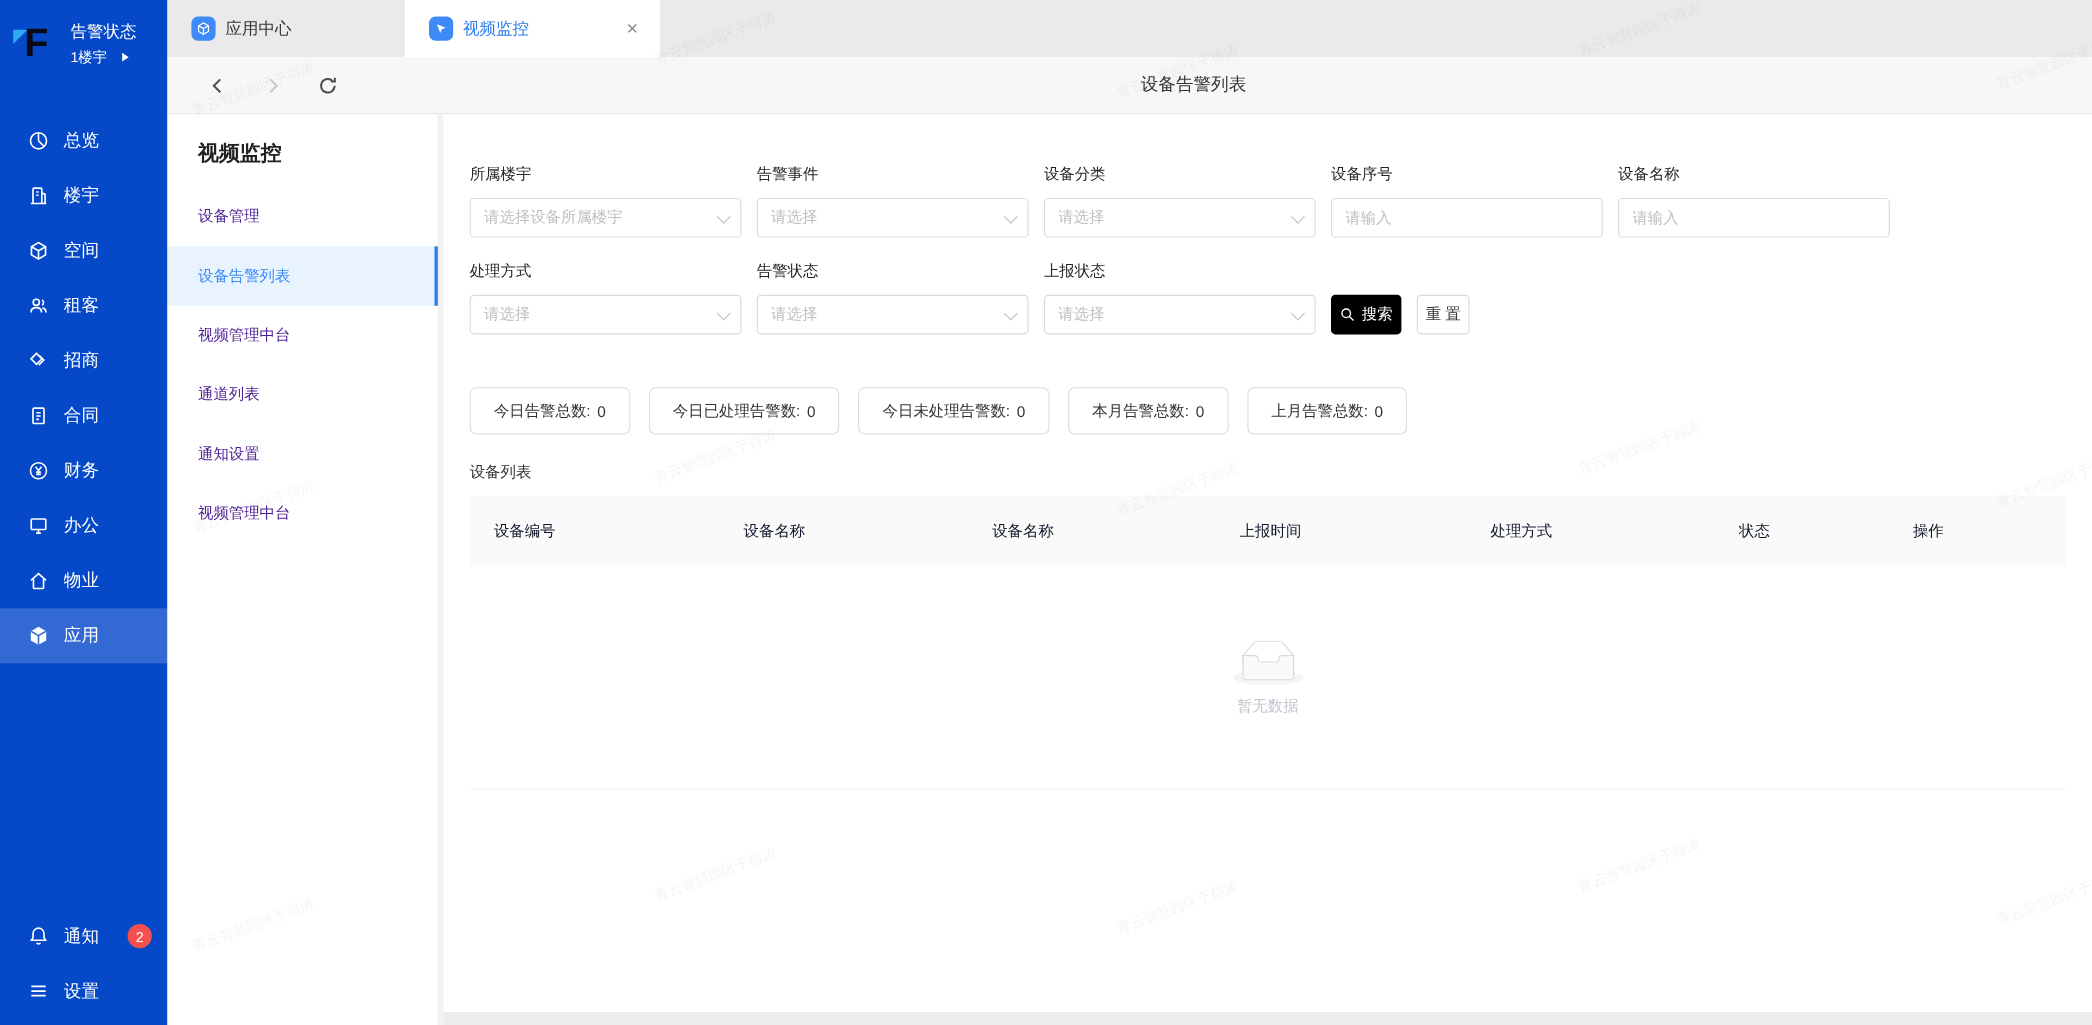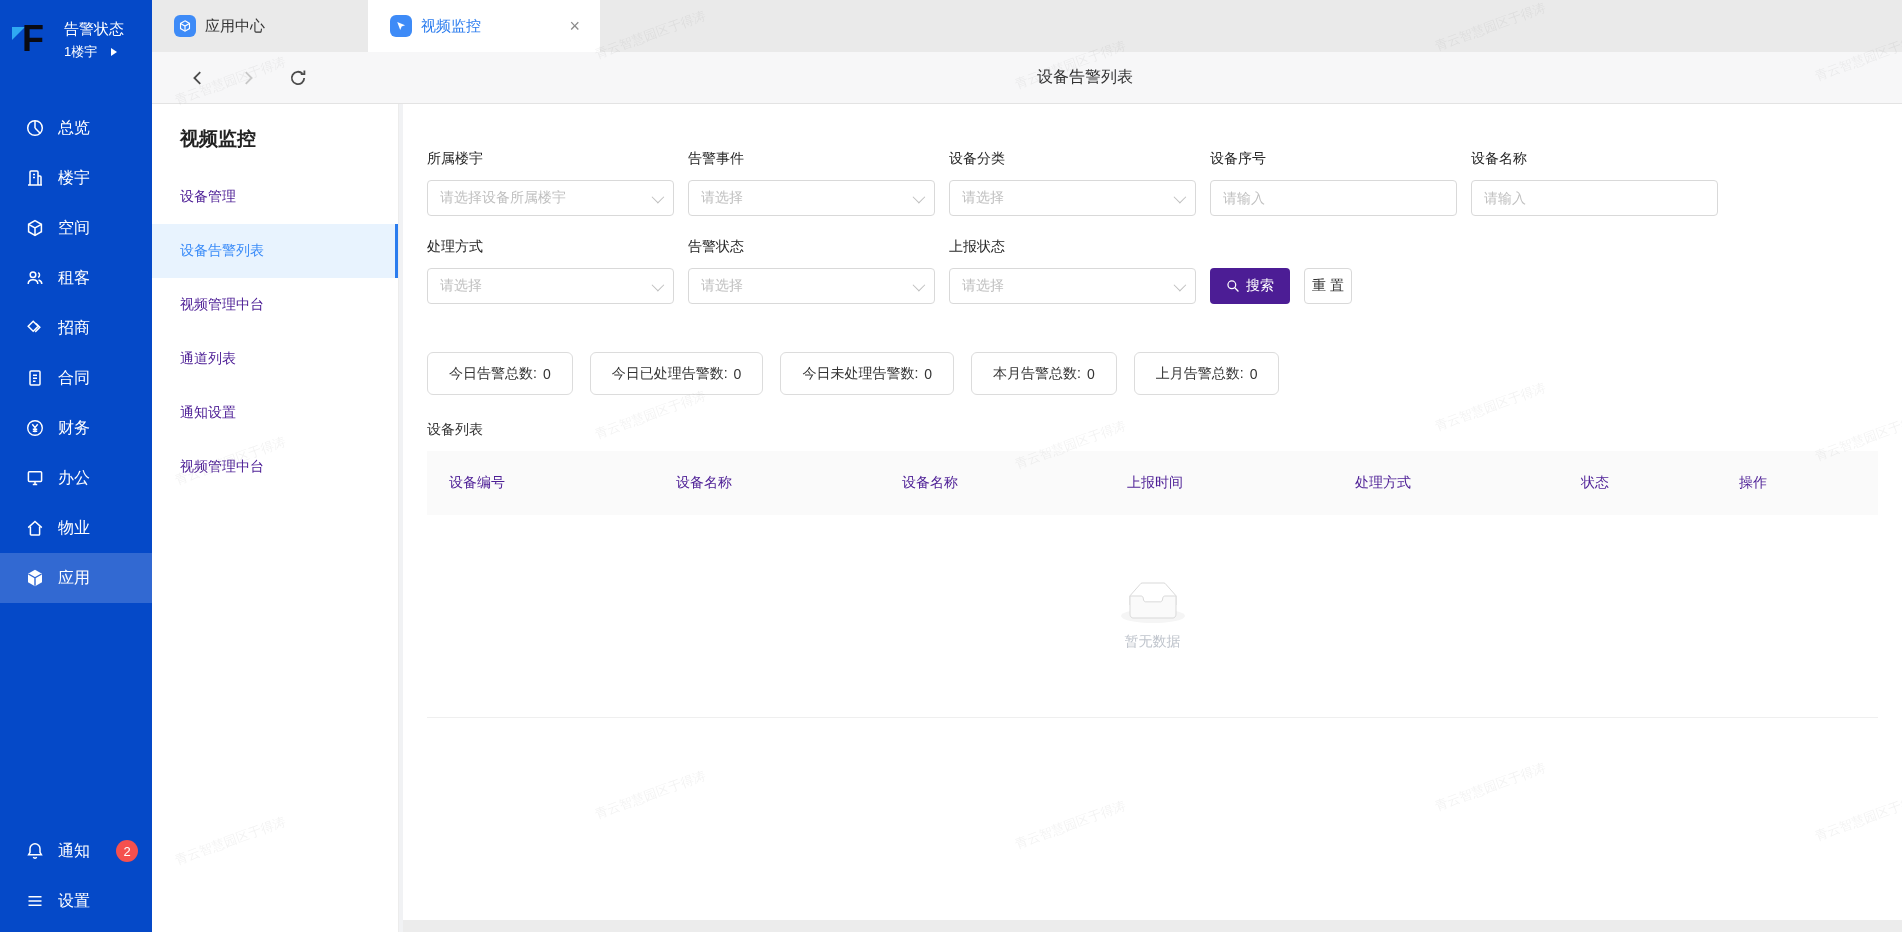--- a/index.html
+++ b/index.html
@@ -55,30 +55,30 @@
   .filter-grid { display:grid; grid-template-columns:repeat(5,247px); column-gap:14px; }
   .field-label { font-size:14px; color:#262626; margin-bottom:12px; }
   .field { margin-bottom:22px; }
   .control { width:247px; height:36px; border:1px solid #d9d9d9; border-radius:4px; background:#fff; display:flex; align-items:center; padding:0 12px; font-size:14px; color:#c0c0c0; cursor:pointer; }
   .control .ph { flex:1; overflow:hidden; white-space:nowrap; }
   .chev { width:9px; height:9px; border-right:1.5px solid #bfbfbf; border-bottom:1.5px solid #bfbfbf; transform:rotate(45deg) translateY(-2px); flex:0 0 9px; }
   input.control { color:#333; cursor:text; }
   input.control::placeholder { color:#c0c0c0; }
   .btn-cell { display:flex; align-items:flex-end; padding-bottom:0; }
   .btn-row { display:flex; gap:14px; height:36px; align-items:center; }
-  .btn-search { display:flex; align-items:center; justify-content:center; gap:6px; width:80px; height:36px; background:#4c1d95; border:none; border-radius:4px; color:#fff; font-size:14px; cursor:pointer; }
+  .btn-search { display:flex; align-items:center; justify-content:center; gap:6px; width:64px; height:36px; background:#000000; border:none; border-radius:4px; color:#fff; font-size:14px; cursor:pointer; }
   .btn-reset { width:48px; height:36px; background:#fff; border:1px solid #d9d9d9; border-radius:4px; color:#333; font-size:14px; cursor:pointer; }
 
   .stats-row { display:flex; gap:17px; margin-top:26px; }
   .stat-chip { display:flex; align-items:center; gap:6px; height:43px; padding:0 21px; background:#fff; border:1px solid #dcdcdc; border-radius:6px; font-size:14px; color:#333; cursor:pointer; }
 
   .section-title { margin-top:26px; font-size:14px; color:#333; }
 
   .table { margin-top:12px; width:1451px; }
-  .thead { height:64px; background:#fafafa; display:grid; grid-template-columns:227px 226px 225px 228px 226px 158px 1fr; align-items:center; padding-left:22px; font-size:14px; color:#4c1d95; }
+  .thead { height:64px; background:#fafafa; display:grid; grid-template-columns:227px 226px 225px 228px 226px 158px 1fr; align-items:center; padding-left:22px; font-size:14px; color:#0f172a; }
   .tbody-empty { height:203px; border-bottom:1px solid #efefef; display:flex; flex-direction:column; align-items:center; justify-content:center; gap:10px; }
   .empty-text { font-size:14px; color:#bfc4cc; }
 
   
   .wm-layer { position:absolute; left:152px; top:0; width:1750px; height:932px; pointer-events:none; z-index:10; }
   .wm { position:absolute; font-size:13px; color:rgba(0,0,0,.05); transform:rotate(-20deg); white-space:nowrap; }
 </style>
 </head>
 <body>
 

